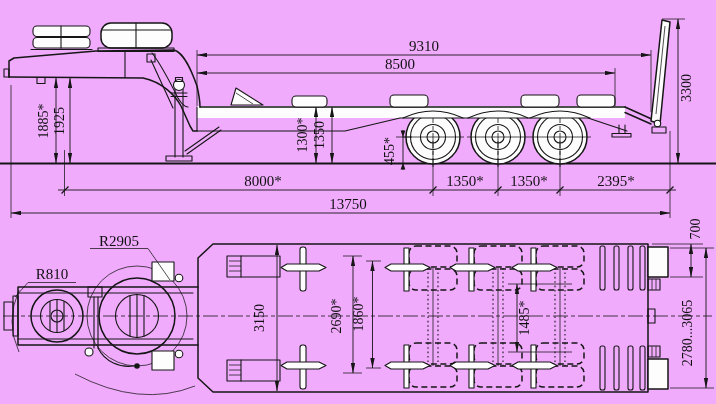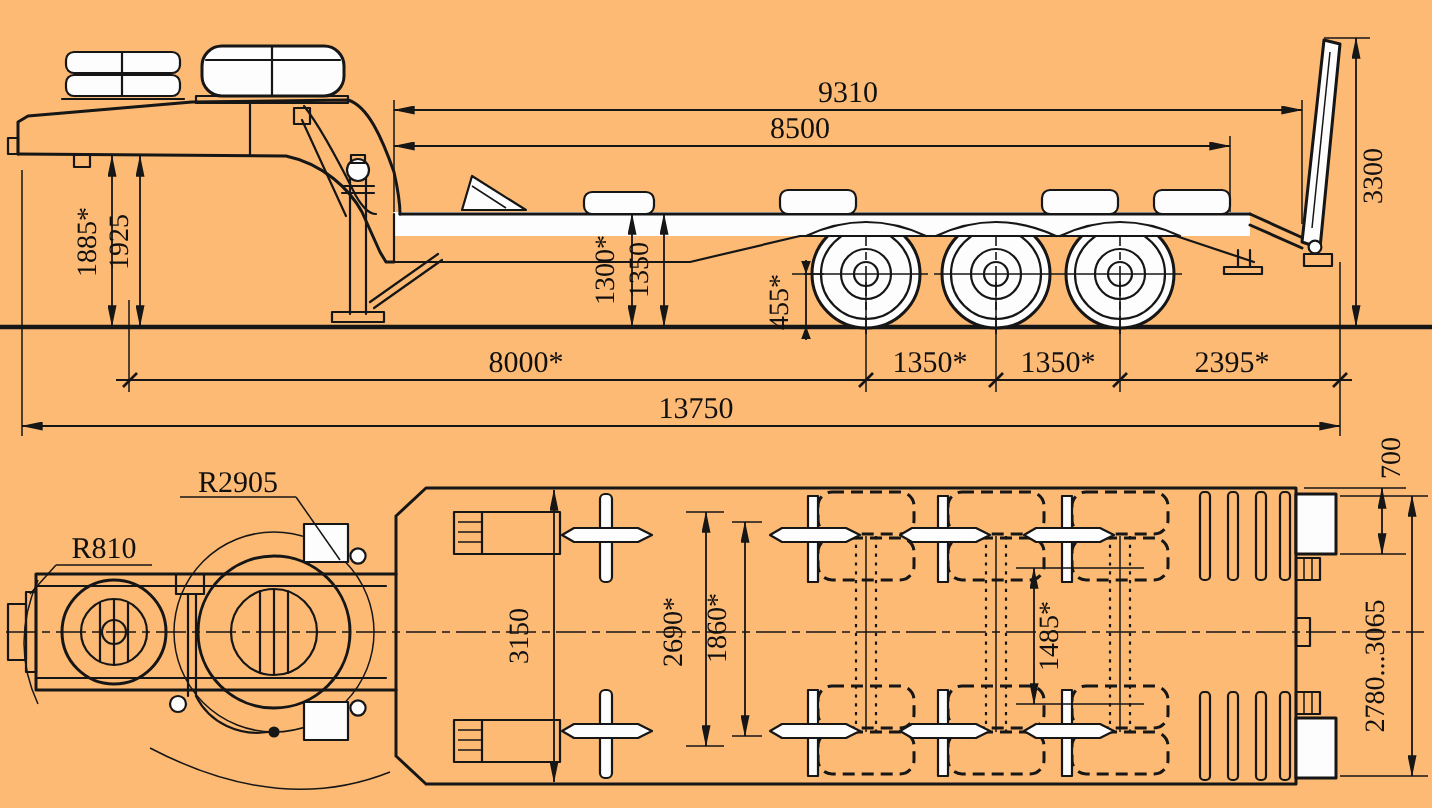--- a/index.html
+++ b/index.html
@@ -1,16 +1,16 @@
 <!DOCTYPE html>
 <html><head>
 <meta charset="utf-8">
 <style>
   html,body{margin:0;padding:0;background:#ffffff;}
-  .stage{width:716px;height:404px;position:relative;background:#fdba74;overflow:hidden;}
+  .stage{width:716px;height:404px;position:relative;background:#f0abfc;overflow:hidden;}
   svg{display:block;}
   svg text{user-select:none;}
   .t  {font-family:"Liberation Serif",serif;font-size:15px;fill:#101010;}
   .ts {font-family:"Liberation Serif",serif;font-size:14px;fill:#101010;}
   
   .c  {stroke:#161616;fill:none;stroke-width:1.5;stroke-linecap:round;stroke-linejoin:round;}
   .m  {stroke:#161616;fill:none;stroke-width:1.1;stroke-linecap:round;stroke-linejoin:round;}
   .th {stroke:#161616;fill:none;stroke-width:0.75;}
   .diml{stroke:#161616;fill:none;stroke-width:0.9;}
   .tick{stroke:#161616;stroke-width:1.3;}

